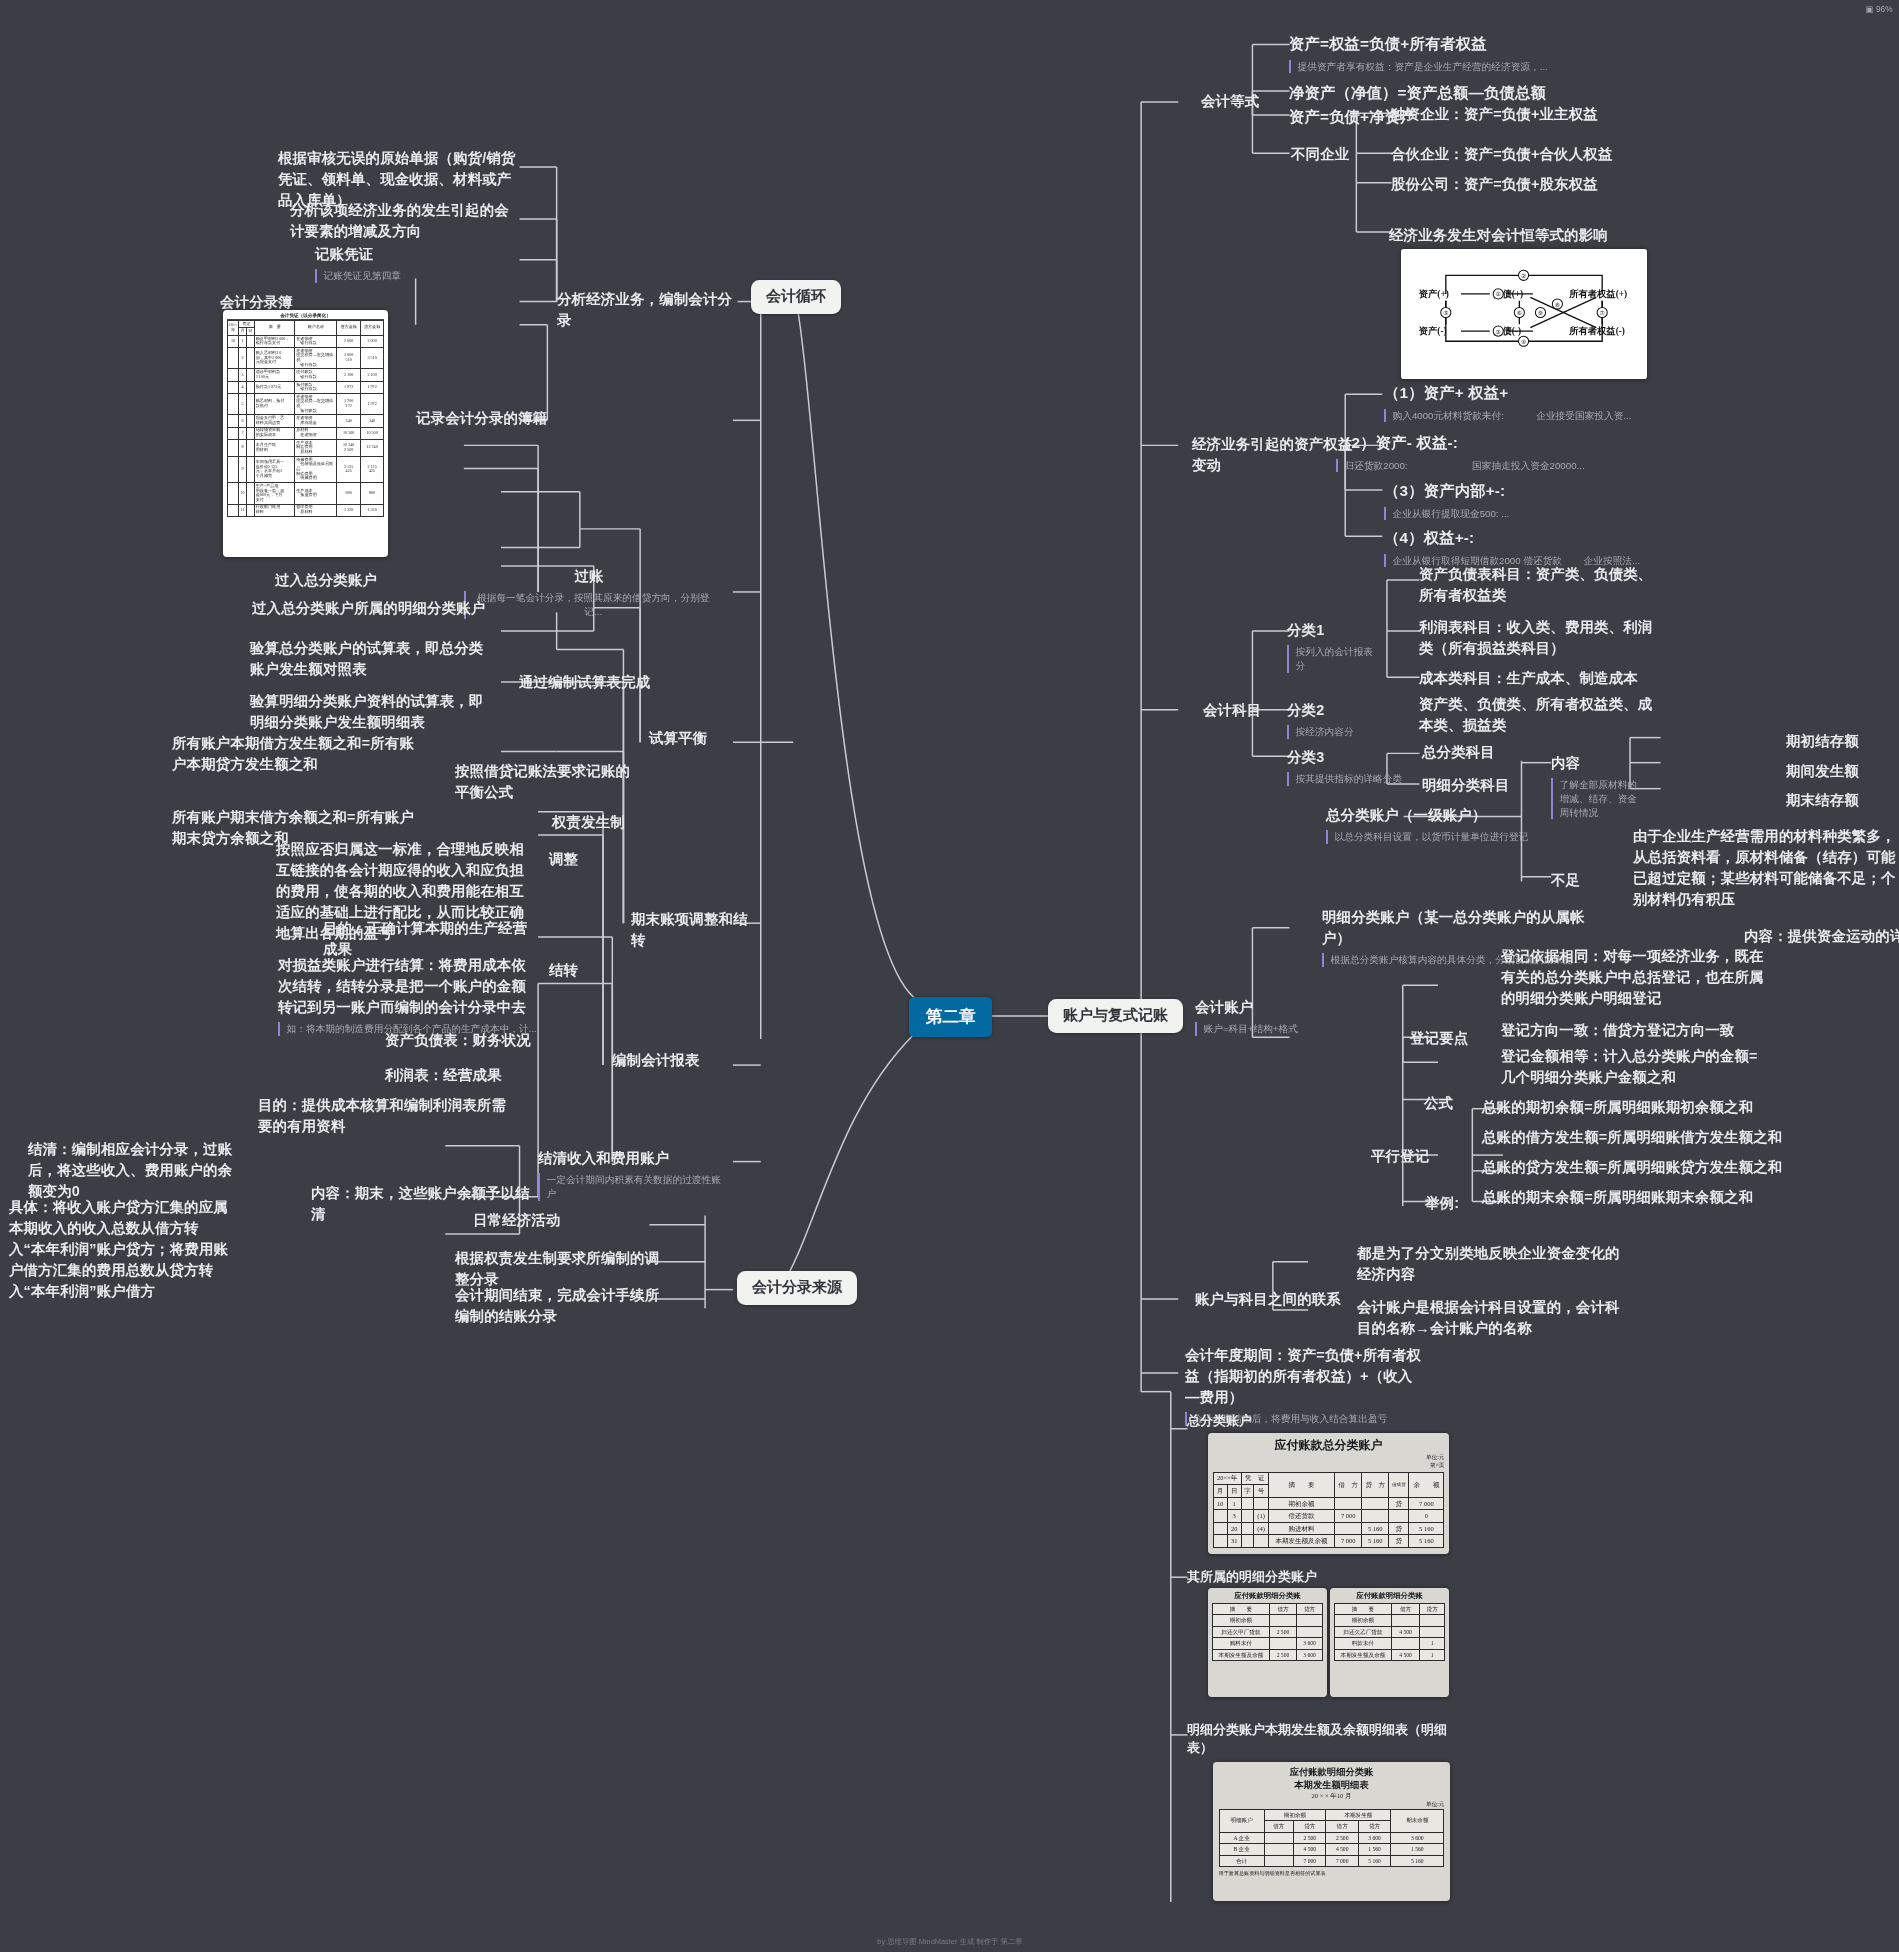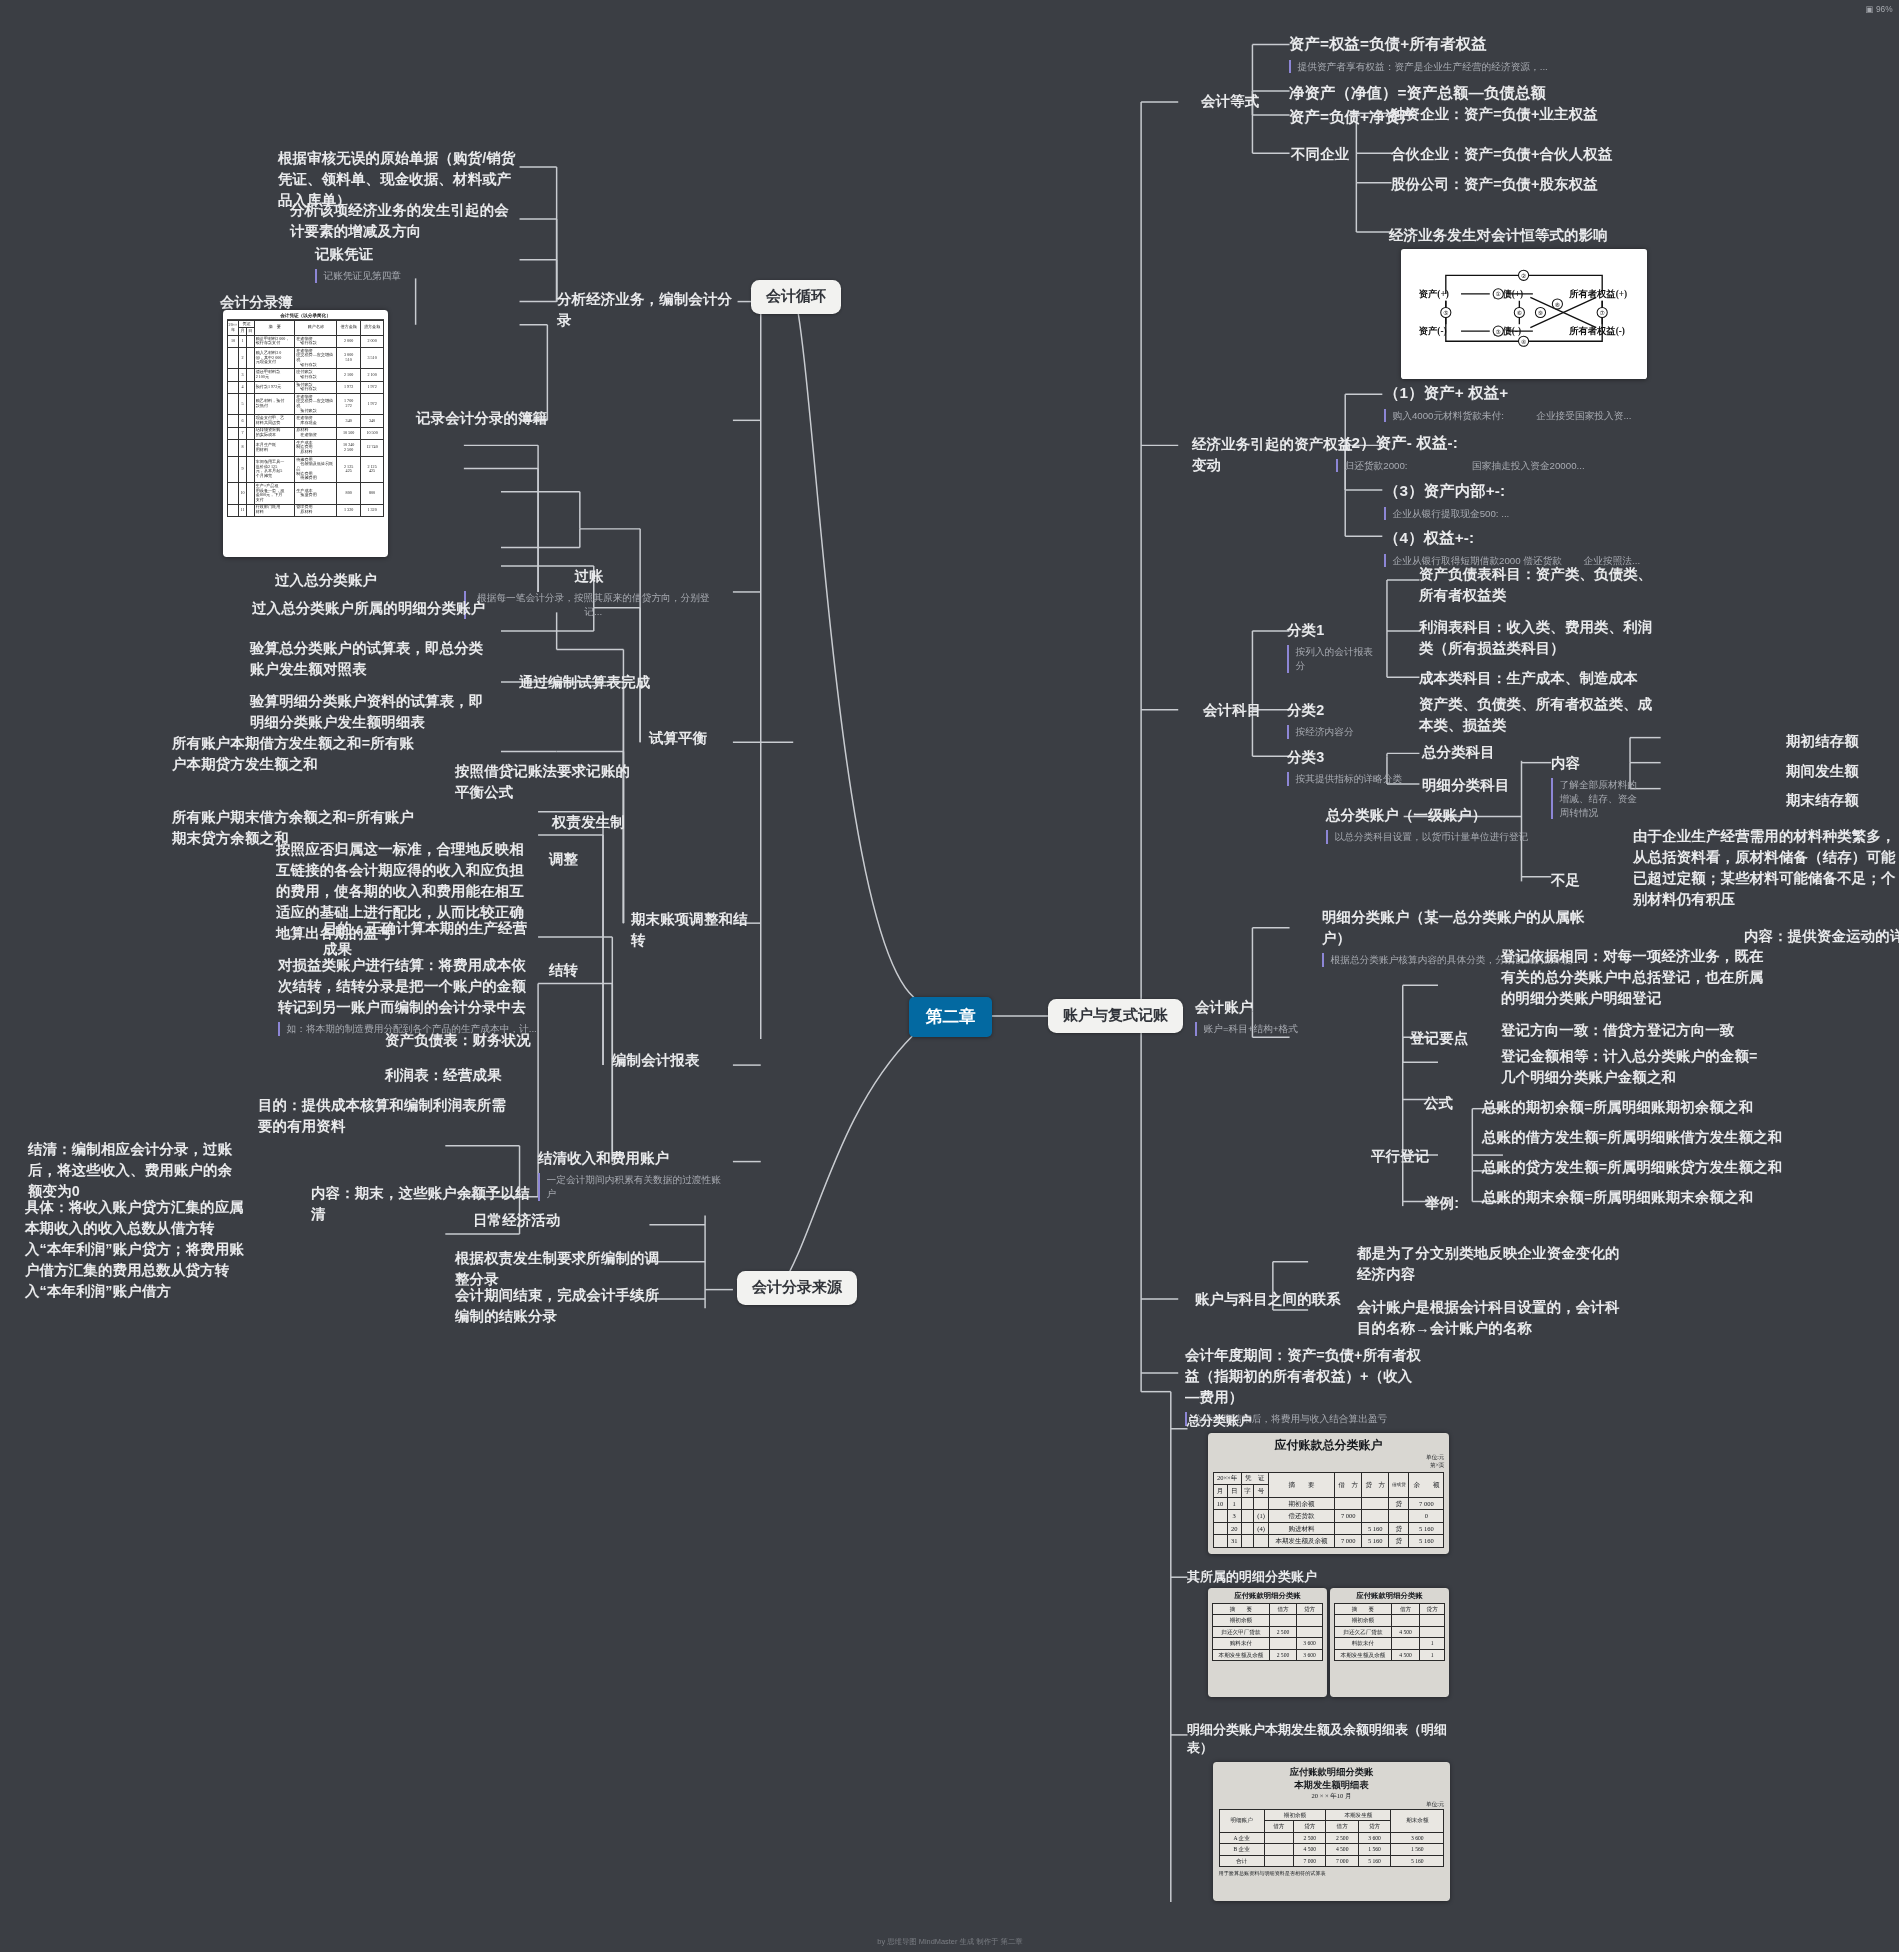--- a/index.html
+++ b/index.html
@@ -442,21 +442,21 @@
   </div>
   <div class="node" style="left:258px;top:1095px;width:250px;">
     <div class="t">目的：提供成本核算和编制利润表所需要的有用资料</div>
   </div>
   <div class="node" style="left:311px;top:1183px;width:223px;">
     <div class="t">内容：期末，这些账户余额予以结清</div>
   </div>
   <div class="node" style="left:28px;top:1139px;width:218px;">
     <div class="t">结清：编制相应会计分录，过账后，将这些收入、费用账户的余额变为0</div>
   </div>
-  <div class="node" style="left:25px;top:1197px;width:223px;">
+  <div class="node" style="left:9px;top:1197px;width:223px;">
     <div class="t">具体：将收入账户贷方汇集的应属本期收入的收入总数从借方转入“本年利润”账户贷方；将费用账户借方汇集的费用总数从贷方转入“本年利润”账户借方</div>
   </div>
 
   <div class="node" style="left:473px;top:1210px;width:186px;">
     <div class="t">日常经济活动</div>
   </div>
   <div class="node" style="left:455px;top:1248px;width:213px;">
     <div class="t">根据权责发生制要求所编制的调整分录</div>
   </div>
   <div class="node" style="left:455px;top:1285px;width:213px;">

